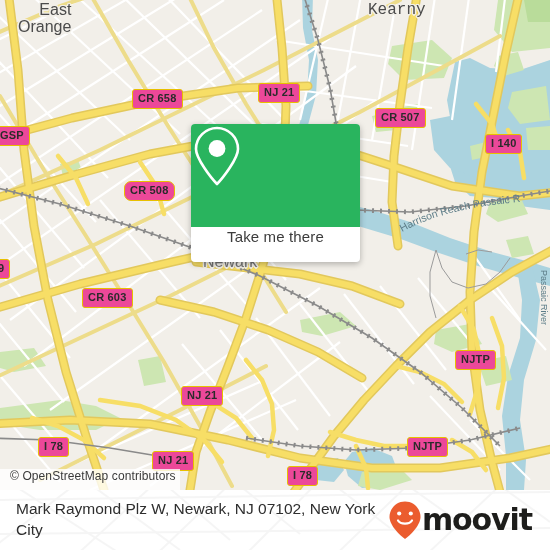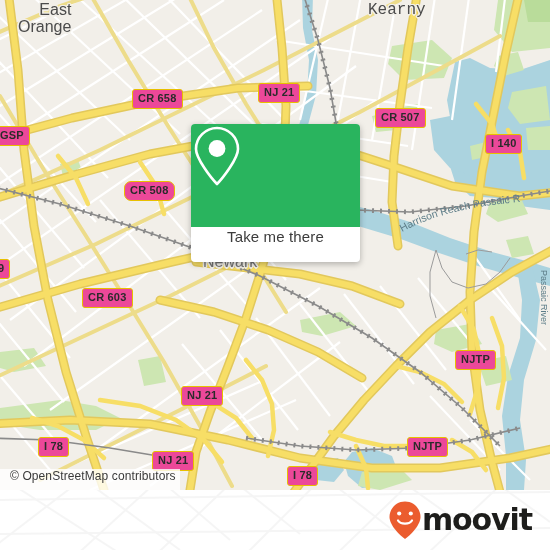--- a/index.html
+++ b/index.html
@@ -390,20 +390,21 @@
           <path d="M60,140 L200,12"></path>
           <path d="M140,140 L280,6"></path>
         <path d="M230,140 L360,10"></path>
           <path d="M320,140 L450,14"></path>
           <path d="M410,140 L540,18"></path>
         <path d="M0,70 L550,62"></path>
           <path d="M0,104 L550,98"></path>
       </g>
     </svg>
     <div class="footer-inner">
+      <div class="addr">Mark Raymond Plz W, Newark, NJ 07102, New York City</div>
       <div class="brand">
         <svg width="34" height="40" viewBox="0 0 34 40">
           <path d="M17,1.5 C8.4,1.5 1.5,8.4 1.5,17 C1.5,25.5 12.5,36 17,39 C21.5,36 32.5,25.5 32.5,17 C32.5,8.4 25.6,1.5 17,1.5 Z" fill="#eb5c2e"></path>
           <circle cx="11.2" cy="13.5" r="2.1" fill="#ffffff"></circle>
           <circle cx="22.8" cy="13.5" r="2.1" fill="#ffffff"></circle>
           <path d="M10,20.5 C12.4,24.6 21.6,24.6 24,20.5" fill="none" stroke="#ffffff" stroke-width="2.2" stroke-linecap="round"></path>
         </svg>
         <span class="brand-word">moovit</span>
       </div>
     </div>

